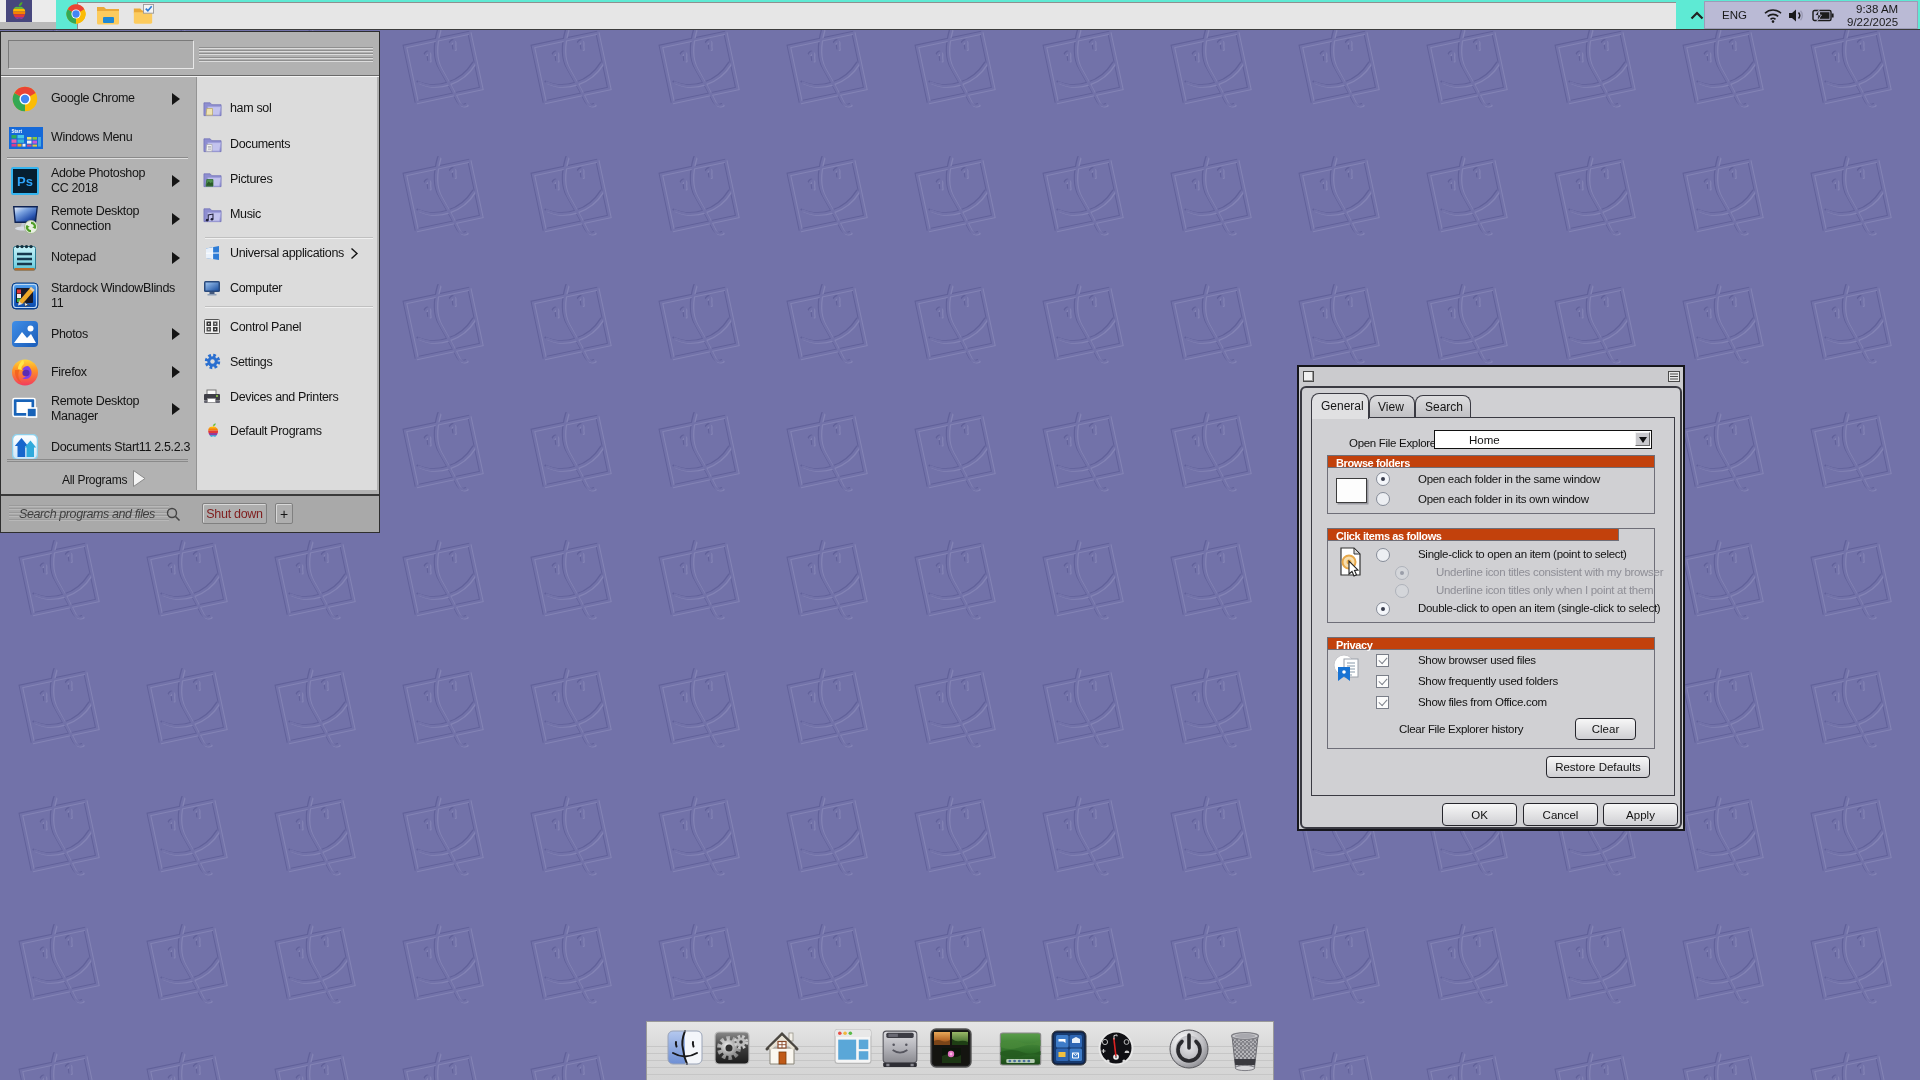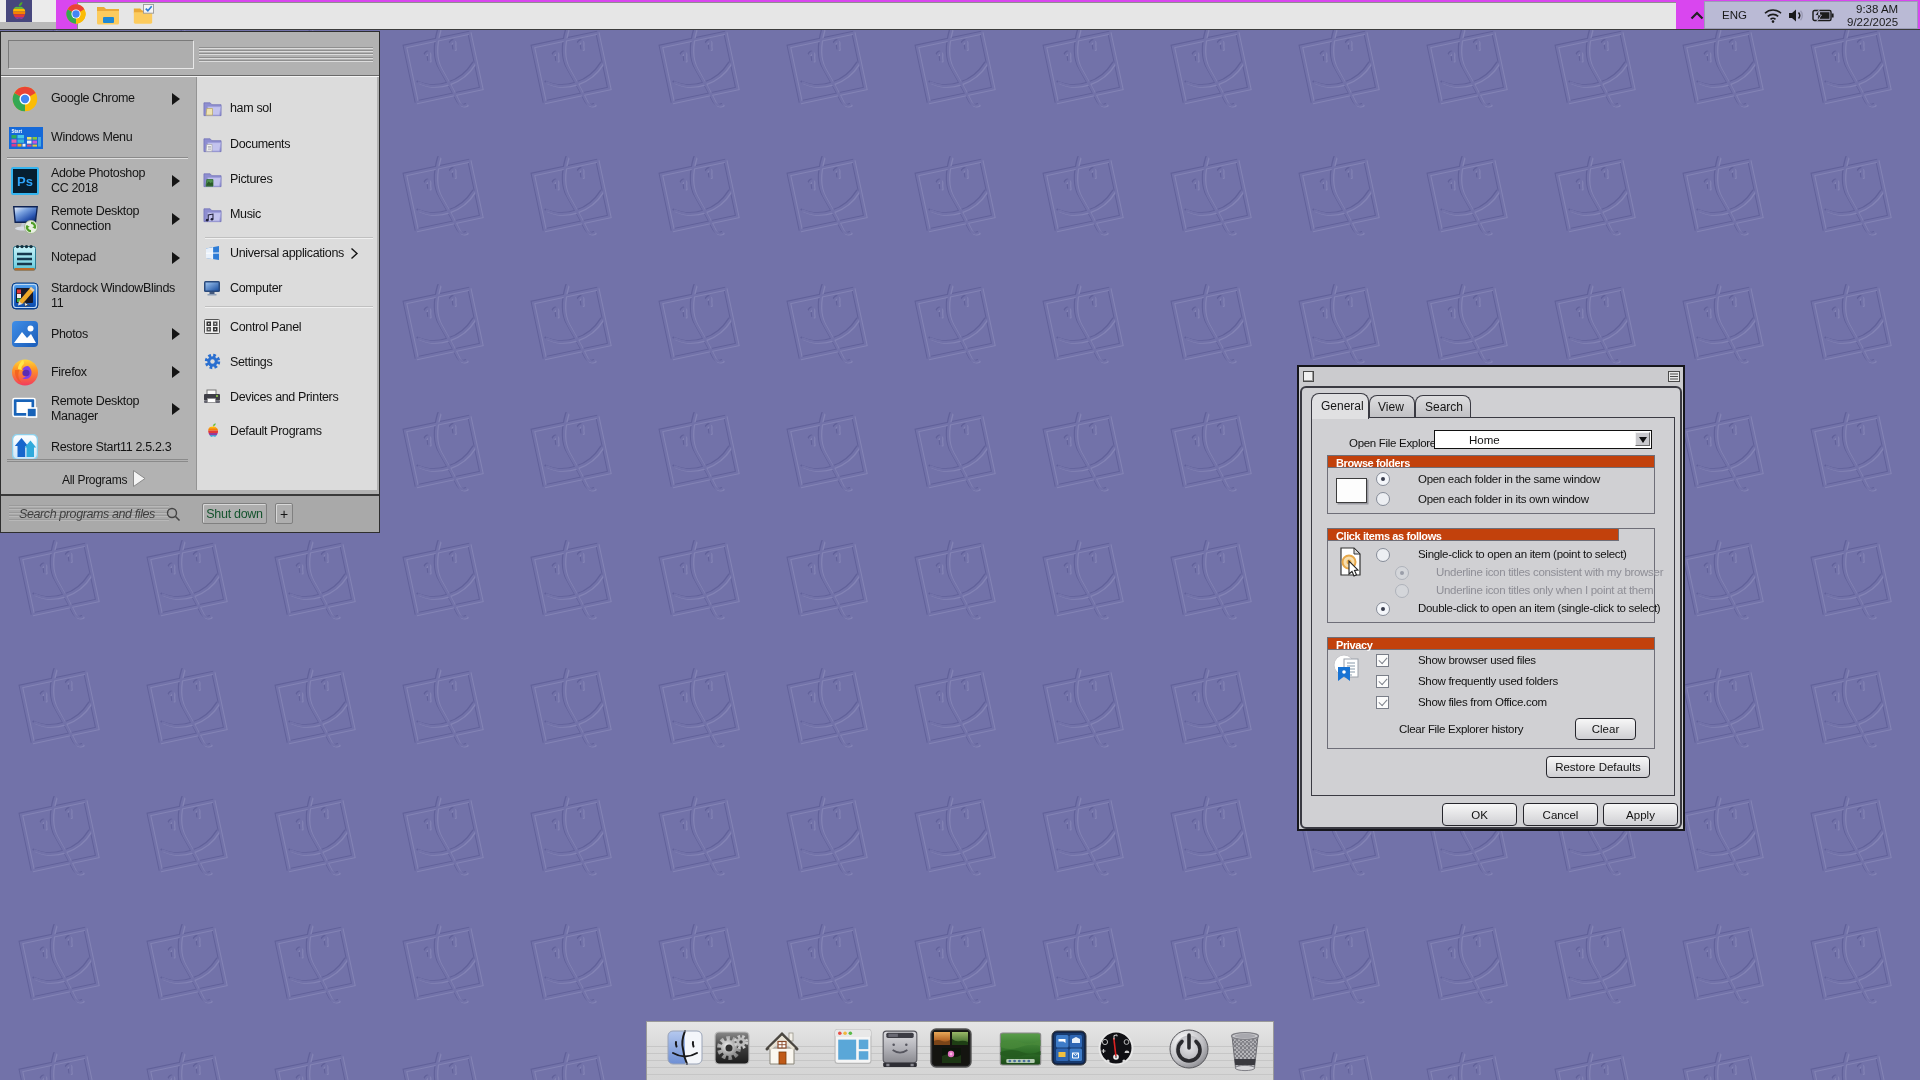--- a/index.html
+++ b/index.html
@@ -1,19 +1,19 @@
 <!DOCTYPE html>
 <html><head>
 <meta charset="utf-8">
 <style>
 html,body{margin:0;padding:0;width:1920px;height:1080px;overflow:hidden;
 font-family:"Liberation Sans",sans-serif;}
 .abs{position:absolute;}
 #wall{position:absolute;left:0;top:0;z-index:0;}
-#taskbar{position:absolute;left:0;top:0;width:1920px;height:30px;background:#d946ef;z-index:30;}
+#taskbar{position:absolute;left:0;top:0;width:1920px;height:30px;background:#5eead4;z-index:30;}
 #dock{position:absolute;left:646px;top:1021px;width:628px;height:59px;z-index:5;
 background:linear-gradient(#e6e6e6,#dadada 40%,#d4d4d4);border:1px solid #9a9a9a;border-bottom:none;box-sizing:border-box;}
 #dlg{position:absolute;left:1297px;top:365px;width:388px;height:466px;background:#cbcbce;border:2px solid #16161c;box-sizing:border-box;z-index:10;}
 #menu{position:absolute;left:0px;top:31px;width:380px;height:502px;background:#b2b2b2;border:1px solid #2e2e2e;box-sizing:border-box;z-index:40;}
 .t{position:absolute;white-space:nowrap;color:#141414;}
 .mi{font-size:12.5px;letter-spacing:-0.35px;line-height:15px;}
 .mr{font-size:12.5px;letter-spacing:-0.35px;}
 .arr{width:0;height:0;border-left:8px solid #141414;border-top:6px solid transparent;border-bottom:6px solid transparent;}
 .btn2{background:#aeaeae;border:1px solid #808080;border-radius:2px;box-sizing:border-box;box-shadow:inset 1px 1px 0 #d8d8d8;}
 .dt{font-size:11.5px;letter-spacing:-0.3px;color:#111;margin-left:24px;}
@@ -283,21 +283,21 @@
     <defs>
         <linearGradient id="s11" x1="0" y1="0" x2="0" y2="1">
           <stop offset="0" stop-color="#fdfeff"></stop>
           <stop offset="1" stop-color="#cfe6f8"></stop>
         </linearGradient>
       </defs>
     <rect x="0.5" y="0.5" width="25" height="25" rx="5" fill="url(#s11)" stroke="#8fd0ea" stroke-width="1.5"></rect>
     <path d="M5.5 23 V12 H2.8 L9.5 4 L16 12 H13.2 V23 z" fill="#1866cc"></path>
     <path d="M14.5 23 V13.5 H12.5 L18.5 6.5 L24.2 13.5 H22 V23 z" fill="#30aadc"></path>
   </svg>
-  <div class="t mi" style="left:50px;top:408px;">Restore Start11 2.5.2.3</div>
+  <div class="t mi" style="left:50px;top:408px;">Documents Start11 2.5.2.3</div>
 
   <div class="abs" style="left:6px;top:427px;width:181px;height:1px;background:#8a8a8a;"></div>
   <div class="abs" style="left:6px;top:429px;width:181px;height:1px;background:#8a8a8a;"></div>
 
   <div class="t" style="left:61px;top:441px;font-size:12px;letter-spacing:-0.3px;">All Programs</div>
   <svg class="abs" style="left:131px;top:437px" width="15" height="19" viewBox="0 0 15 19">
     <path d="M1.5 1.5 L13 9.5 L1.5 17.5 z" fill="#f4f4f4" stroke="#8a8a8a"></path>
   </svg>
 
   <div class="abs arr" style="left:171px;top:61px;"></div>
@@ -413,21 +413,21 @@
   </svg>
   <div class="t mr" style="left:229px;top:392px;">Default Programs</div>
 
   <div class="abs" style="left:8px;top:473px;width:160px;height:16px;background:repeating-linear-gradient(#9a9a9a 0 1px,#b8b8b8 1px 2px,#a9a9a9 2px 3.5px);"></div>
   <div class="t" style="left:18px;top:475px;font-size:12.5px;letter-spacing:-0.4px;font-style:italic;color:#3f3f3f;">Search programs and files</div>
   <svg class="abs" style="left:165px;top:475px" width="15" height="15" viewBox="0 0 15 15">
     <circle cx="6" cy="6" r="4.5" fill="none" stroke="#444" stroke-width="1.4"></circle>
     <path d="M9.5 9.5 L13.5 13.5" stroke="#444" stroke-width="1.6"></path>
   </svg>
   <div class="abs btn2" style="left:201px;top:471px;width:65px;height:21px;">
-      <span style="position:absolute;left:50%;top:50%;transform:translate(-50%,-50%);font-size:12.5px;letter-spacing:-0.3px;color:#14532d;white-space:nowrap;">Shut down</span>
+      <span style="position:absolute;left:50%;top:50%;transform:translate(-50%,-50%);font-size:12.5px;letter-spacing:-0.3px;color:#7f1d1d;white-space:nowrap;">Shut down</span>
     </div>
   <div class="abs btn2" style="left:274px;top:471px;width:18px;height:21px;">
       <span style="position:absolute;left:50%;top:50%;transform:translate(-50%,-50%);font-size:14px;color:#141414;">+</span>
     </div>
 </div>
 
 <div id="dlg">
   <div class="abs" style="left:4px;top:4px;width:11px;height:11px;background:#f0f0f0;border:1px solid #4a4a4a;box-shadow:inset -1px -1px 0 #9a9a9a;box-sizing:border-box;"></div>
   <svg class="abs" style="left:369px;top:4px" width="12" height="11" viewBox="0 0 12 11">
     <rect x="0.5" y="0.5" width="11" height="10" fill="#e8e8e8" stroke="#4a4a4a"></rect>

